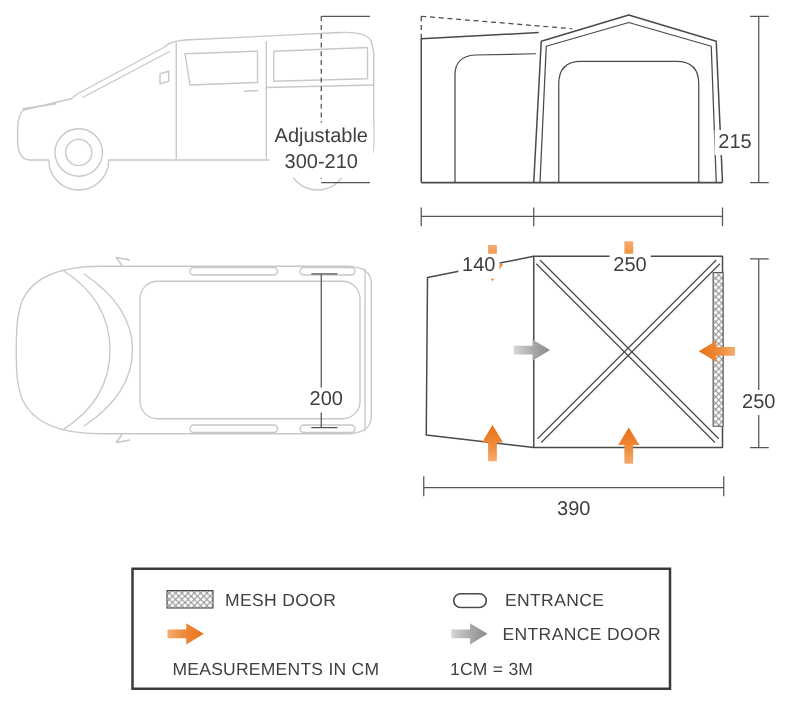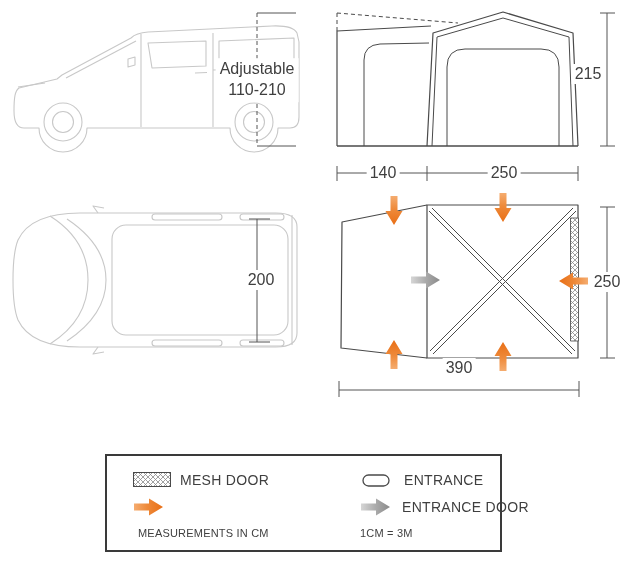--- a/index.html
+++ b/index.html
@@ -2,29 +2,29 @@
 <html><head>
 <meta charset="utf-8">
 <style>
   html,body{margin:0;padding:0;background:#fff;}
   body{width:634px;height:570px;font-family:"Liberation Sans",sans-serif;}
   .stage{position:relative;width:634px;height:570px;background:#fff;overflow:hidden;color:#3F3F3F;}
   .art{position:absolute;left:0;top:0;}
   .lbl{
     position:absolute;transform:translate(-50%,-50%);
     background:#fff;padding:0 3px;font-size:16px;color:#3F3F3F;
-    white-space:nowrap;line-height:1.25;text-align:center;
+    white-space:nowrap;line-height:1.25;text-align:center;margin-top:40px;
   }
   .lbl.adjustable{font-size:16px;line-height:1.3;padding:1px 4px;}
   .legend-box{
-    position:absolute;left:105px;top:454px;width:397px;height:98px;
+    position:absolute;left:105px;top:454px;width:432px;height:98px;
     border:2px solid #3A3A3A;box-sizing:border-box;background:#fff;
   }
   .leg-item{position:absolute;font-size:14px;letter-spacing:.3px;white-space:nowrap;color:#3F3F3F;}
-  .leg-note{position:absolute;font-size:11px;letter-spacing:.2px;white-space:nowrap;color:#3F3F3F;}
+  .leg-note{position:absolute;font-size:14px;letter-spacing:.2px;white-space:nowrap;color:#3F3F3F;}
   .leg-icon{position:absolute;}
 </style>
 </head>
 <body>
 
 <div class="stage">
 
   <svg class="art" width="634" height="570" viewBox="0 0 634 570">
     <defs>
       <linearGradient id="gOr" x1="0" y1="0" x2="1" y2="0">
@@ -124,21 +124,21 @@
       <use href="#arrowShape" fill="url(#gOr)" transform="translate(503,193) rotate(90)"></use>
       <use href="#arrowShape" fill="url(#gOr)" transform="translate(394,369) rotate(-90)"></use>
       <use href="#arrowShape" fill="url(#gOr)" transform="translate(503,371) rotate(-90)"></use>
       <use href="#arrowShape" fill="url(#gOr)" transform="translate(588,281) rotate(180)"></use>
       <use href="#arrowShape" fill="url(#gGr)" transform="translate(411,280)"></use>
     </g>
   </svg>
 
   <div class="lbl adjustable" style="left:257px;top:80px">
     <div>Adjustable</div>
-    <div>110-210</div>
+    <div>300-210</div>
   </div>
   <div class="lbl" style="left:383px;top:173px">140</div>
   <div class="lbl" style="left:504px;top:173px">250</div>
   <div class="lbl" style="left:588px;top:74px">215</div>
   <div class="lbl" style="left:261px;top:280px">200</div>
   <div class="lbl" style="left:607px;top:282px">250</div>
   <div class="lbl" style="left:459px;top:368px">390</div>
 
   <div class="legend-box">
     <svg class="leg-icon" style="left:26px;top:16px" width="38" height="15">

